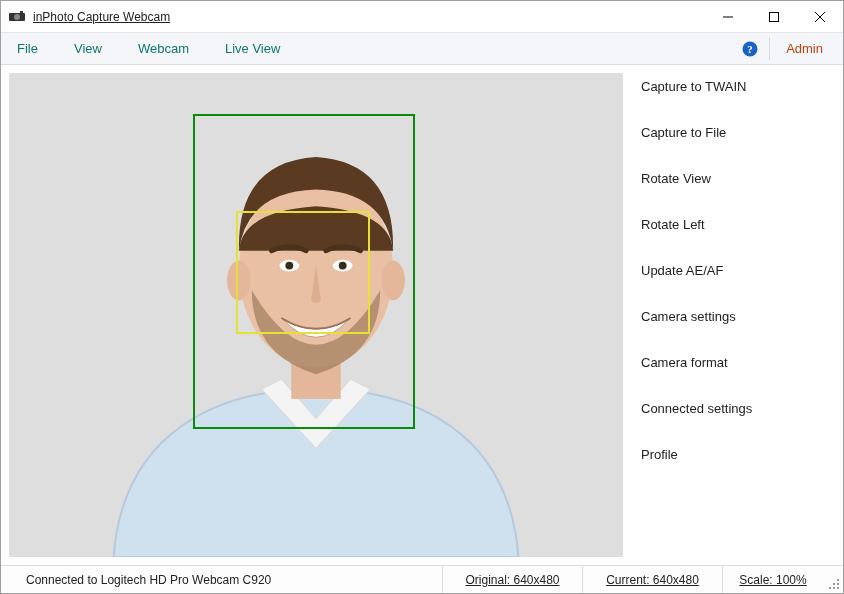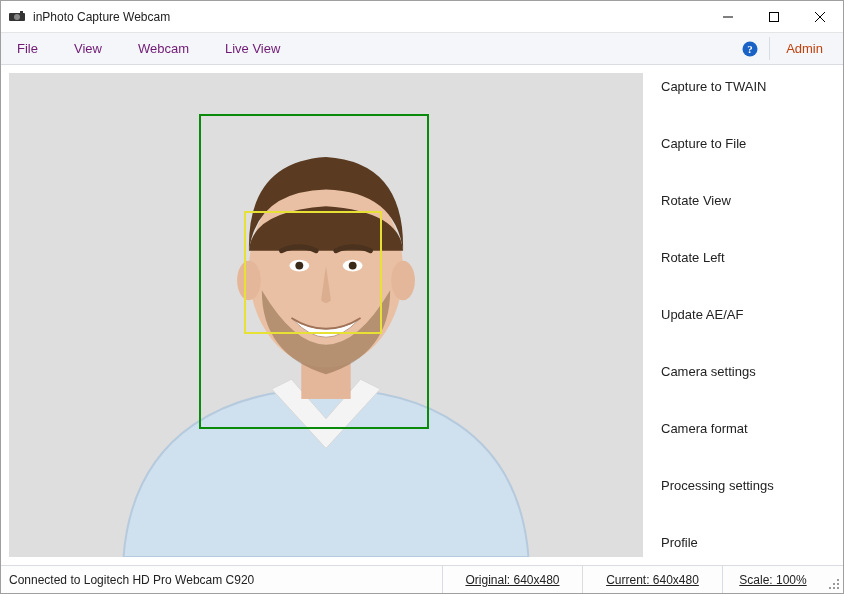--- a/index.html
+++ b/index.html
@@ -16,20 +16,21 @@
     display: flex;
     flex-direction: column;
   }
   
   .titlebar {
     height: 32px;
     display: flex;
     align-items: center;
     background: #fff;
     border-bottom: 1px solid #e5e5e5;
+    text-decoration: underline;
   }
   .titlebar .app-icon {
     width: 16px; height: 16px;
     margin: 0 8px;
     display: inline-flex; align-items: center; justify-content: center;
   }
   .titlebar .title {
     flex: 0 0 auto;
     font-size: 12px;
   }
@@ -44,21 +45,21 @@
   
   .menubar {
     height: 32px;
     background: #f4f6f9;
     border-bottom: 1px solid #d9dde2;
     display: flex;
     align-items: stretch;
     padding: 0 6px;
   }
   .menubar .menu-item {
-    color: #701a75;
+    color: #0f766e;
     padding: 0 18px;
     display: flex; align-items: center;
     font-size: 13px;
   }
   .menubar .menu-item:first-child { padding-left: 10px; }
   .menubar .mspacer { flex:1; }
   .menubar .help-icon {
     width: 34px; display:flex; align-items:center; justify-content:center;
   }
   .menubar .divider {
@@ -90,25 +91,25 @@
   .crop-box {
     position:absolute;
     border: 2px solid #0a8a0a;
   }
   .face-box {
     position:absolute;
     border: 2px solid #e7e136;
   }
   
   .sidepanel {
-    width: 200px;
+    width: 220px;
     padding: 14px 18px 0 18px;
     display:flex;
     flex-direction:column;
-    gap: 42px;
+    gap: 31px;
   }
   .side-btn {
     text-align:left;
     background:none; border:none;
     font-size:13px; color:#222;
     padding:0; cursor:pointer;
     font-family:inherit;
   }
   
   .statusbar {
@@ -117,21 +118,21 @@
     background:#fdfdfd;
     display:flex;
     align-items:stretch;
     font-size:12px;
   }
   .statusbar .cell {
     display:flex; align-items:center;
     padding: 0 10px;
     border-right:1px solid #d9dde2;
   }
-  .statusbar .cell.conn { flex:1; border-left:none; justify-content:flex-start; padding-left:8px;}
+  .statusbar .cell.conn { flex:1; border-left:none; justify-content:flex-start; padding-left:25px;}
   .statusbar .cell.center { justify-content:center;text-decoration:underline; }
   .statusbar .grip {
     width:20px; display:flex; align-items:flex-end; justify-content:flex-end; padding:2px;
   }
 </style>
 </head>
 <body>
 
 <div class="titlebar">
   <span class="app-icon">
@@ -221,21 +222,21 @@
     </div>
   </div>
   <div class="sidepanel">
     <button class="side-btn">Capture to TWAIN</button>
     <button class="side-btn">Capture to File</button>
     <button class="side-btn">Rotate View</button>
     <button class="side-btn">Rotate Left</button>
     <button class="side-btn">Update AE/AF</button>
     <button class="side-btn">Camera settings</button>
     <button class="side-btn">Camera format</button>
-    <button class="side-btn">Processing settings</button>
+    <button class="side-btn">Connected settings</button>
     <button class="side-btn">Profile</button>
   </div>
 </div>
 
 <div class="statusbar">
   <div class="cell conn">Connected to Logitech HD Pro Webcam C920</div>
   <div class="cell center" style="width:140px">Original: 640x480</div>
   <div class="cell center" style="width:140px">Current: 640x480</div>
   <div class="cell center" style="width:100px;border-right:none">Scale: 100%</div>
   <div class="grip">

